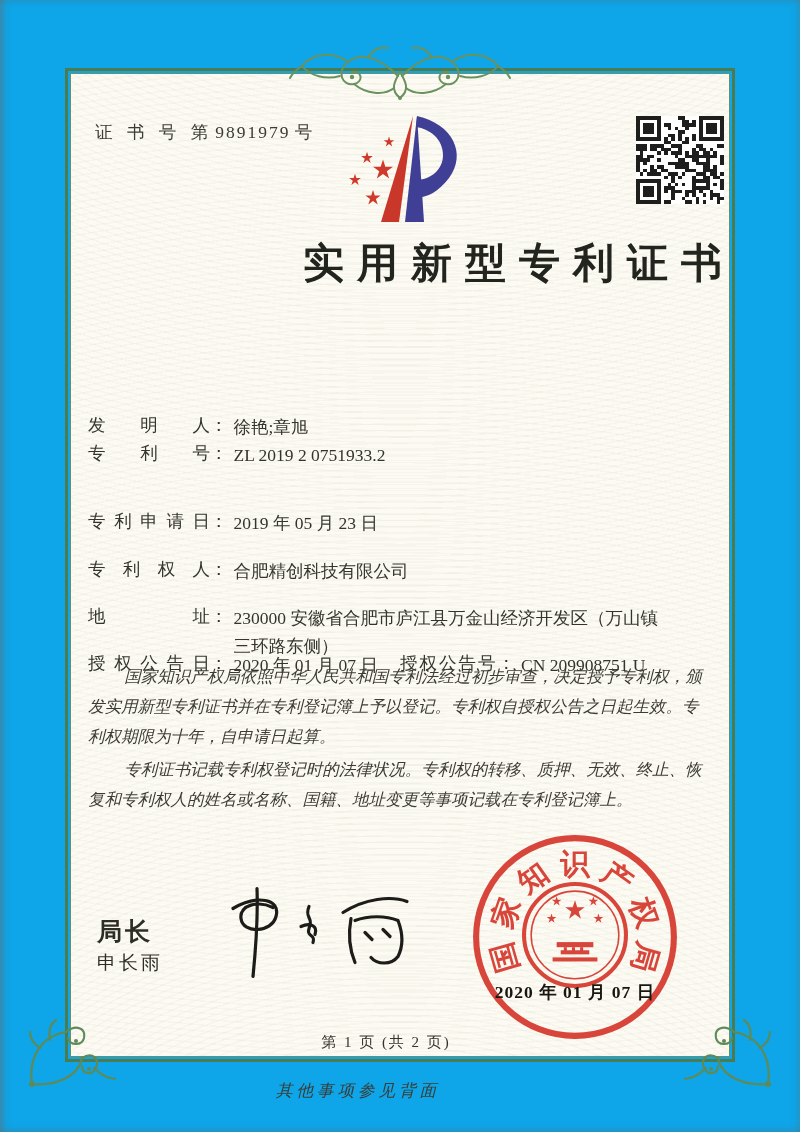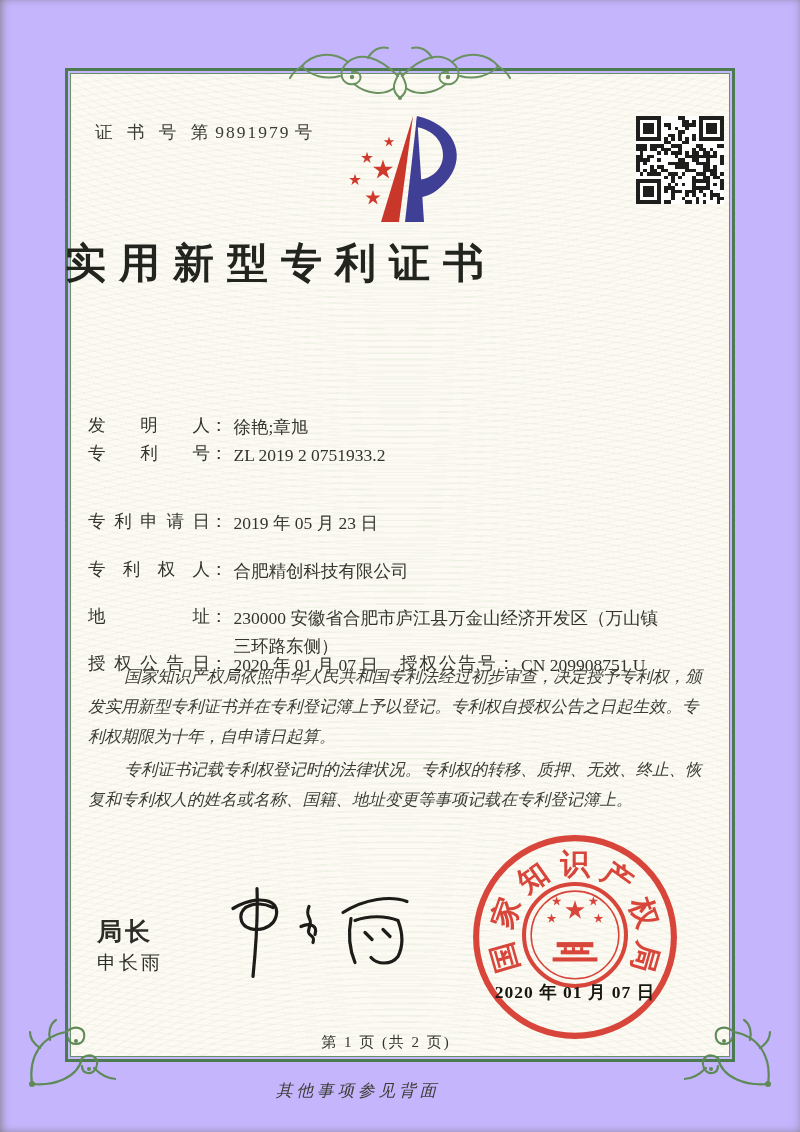--- a/index.html
+++ b/index.html
@@ -1,17 +1,17 @@
 <!DOCTYPE html>
 <html><head>
 <meta charset="utf-8">
 <style>
   html,body{margin:0;padding:0;}
   body{width:800px;height:1132px;background:#eeeae0;font-family:"Liberation Serif","DejaVu Serif",serif;}
-  .page{position:relative;width:800px;height:1132px;background:#c4b5fd;overflow:hidden;
+  .page{position:relative;width:800px;height:1132px;background:#0ea5e9;overflow:hidden;
         box-shadow:inset 7px 0 9px -5px rgba(110,105,95,.6),
                    inset -6px 0 9px -6px rgba(110,105,95,.4),
                    inset 0 -6px 9px -6px rgba(110,105,95,.4),
                    inset 0 5px 8px -6px rgba(110,105,95,.35);}
   .borderbox{position:absolute;left:65px;top:68px;width:670px;height:994px;
              border:3px solid #4d7b50;box-sizing:border-box;}
   .borderbox-inner{position:absolute;inset:2px;border:1px solid #679167;
              background:
                repeating-radial-gradient(120% 60% at 50% -30%, rgba(130,165,115,0.05) 0 2px, transparent 2px 8px),
                repeating-radial-gradient(130% 70% at 50% 130%, rgba(130,165,115,0.05) 0 2px, transparent 2px 8px),
@@ -19,21 +19,21 @@
   .cert-no{position:absolute;left:95px;top:120px;font-size:17.5px;color:#3a3b33;}
   .cert-no span{letter-spacing:5px;}
   .cert-no .num{letter-spacing:2px;margin-left:2px;}
 
   .logo{position:absolute;left:330px;top:110px;width:142px;height:120px;}
   .qr{position:absolute;left:636px;top:116px;width:88px;height:88px;background:#fff;
       display:grid;grid-template-columns:repeat(25,1fr);grid-template-rows:repeat(25,1fr);}
   .qr div{background:transparent;}
   .qr div.on{background:#1e1e1c;}
 
-  .title{position:absolute;left:65px;top:236px;width:670px;text-align:left;
+  .title{position:absolute;left:65px;top:236px;width:670px;text-align:right;
          font-size:41px;font-weight:700;letter-spacing:13px;color:#22241e;}
 
   .field{position:absolute;left:88px;font-size:17.5px;color:#33352c;white-space:pre-line;}
   .field .lbl{display:inline-block;width:122px;text-align:justify;text-align-last:justify;vertical-align:top;}
   .field .colon{display:inline-block;vertical-align:top;margin-right:6px;}
   .field .val{display:inline-block;max-width:470px;vertical-align:top;line-height:1.6;}
   .f1{top:340px;} .f2{top:392px;} .f3{top:420px;} .f4{top:488px;} .f5{top:536px;}
   .f6{top:583px;} .f7{top:630px;}
   .field.right{left:400px;}
   .field.right .lbl{width:auto;letter-spacing:2px;}

